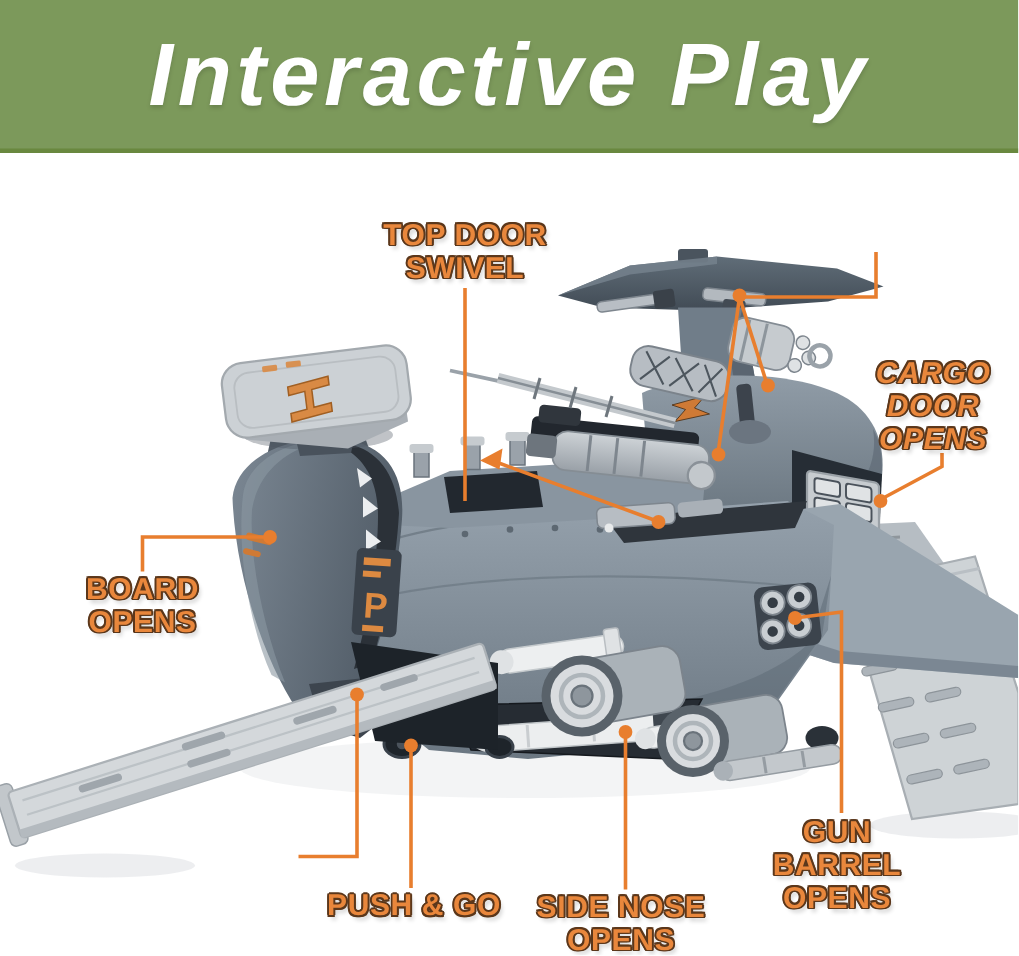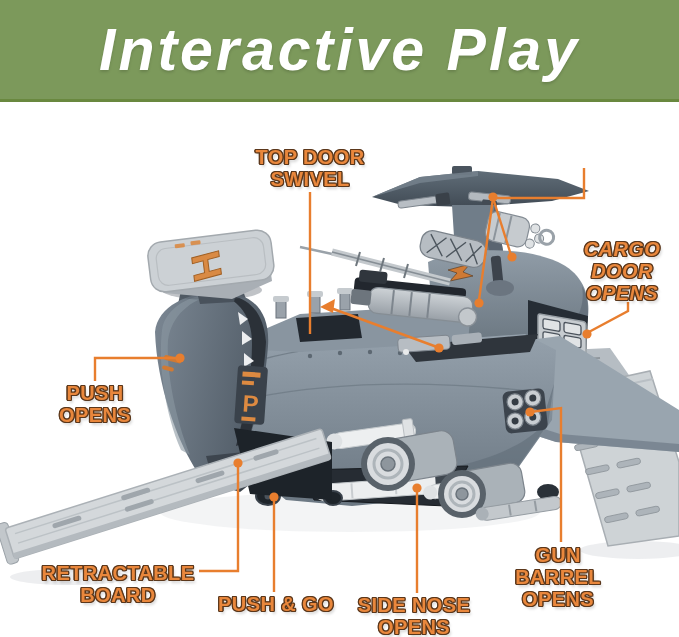--- a/index.html
+++ b/index.html
@@ -374,22 +374,20 @@
       <circle cx="417" cy="488" r="4.6"></circle>
       <circle cx="530" cy="412" r="4.6"></circle>
     </g>
   </svg>
 
   <div class="callout" style="left:310px;top:146px;">TOP DOOR
 SWIVEL</div>
   <div class="callout" style="left:622px;top:238px;font-style:italic;">CARGO
 DOOR
 OPENS</div>
-  <div class="callout" style="left:95px;top:382px;">PUSH
+  <div class="callout" style="left:95px;top:382px;">BOARD
 OPENS</div>
-  <div class="callout" style="left:118px;top:562px;">RETRACTABLE
-BOARD</div>
   <div class="callout" style="left:276px;top:593px;">PUSH &amp; GO</div>
   <div class="callout" style="left:414px;top:594px;">SIDE NOSE
 OPENS</div>
   <div class="callout" style="left:558px;top:544px;">GUN BARREL
 OPENS</div>
 </div>
 
 </body></html>

